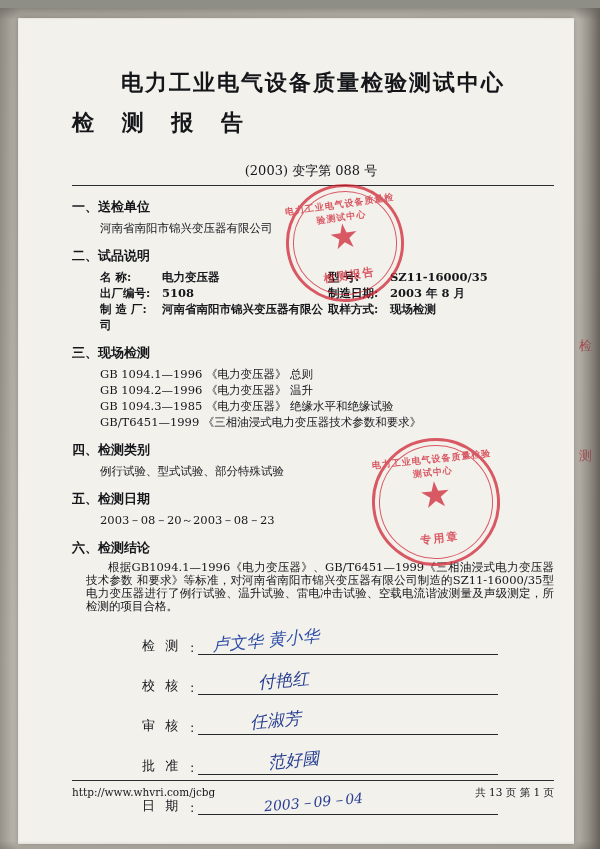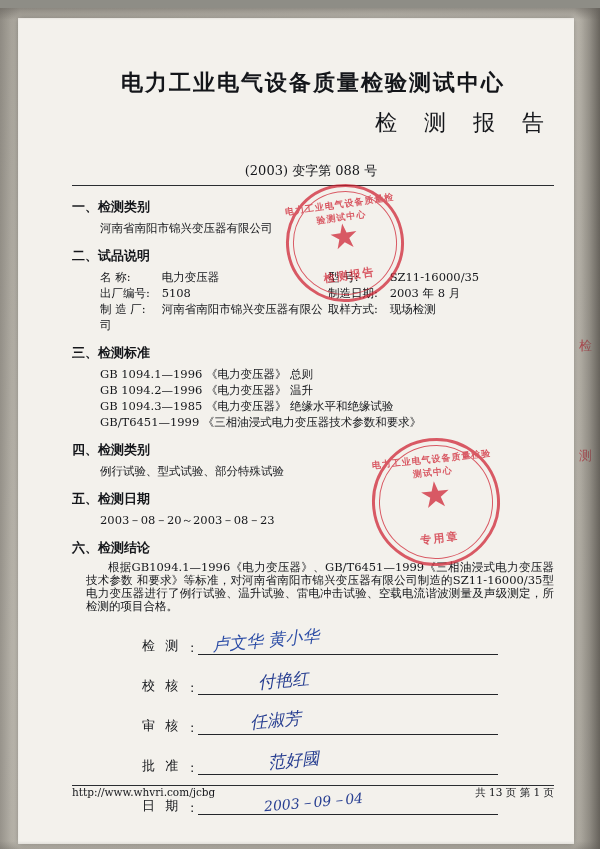--- a/index.html
+++ b/index.html
@@ -62,23 +62,23 @@
   }
   .title1 {
     text-align: center;
     font-family: "DejaVu Serif", serif;
     font-weight: bold;
     font-size: 22px;
     letter-spacing: 2px;
     margin-top: 8px;
   }
   .title2 {
-    text-align: right;
-    font-family: "DejaVu Serif", serif;
-    font-weight: normal;
+    text-align: left;
+    font-family: "DejaVu Serif", serif;
+    font-weight: bold;
     font-size: 22px;
     letter-spacing: 10px;
     margin-top: 10px;
   }
   .docno {
     text-align: center;
     font-size: 13px;
     margin-top: 24px;
     padding-right: 4px;
     font-family: "DejaVu Serif", serif;
@@ -99,20 +99,21 @@
     margin-bottom: 4px;
   }
   .sec-b {
     padding-left: 28px;
     line-height: 16px;
     font-size: 11.5px;
   }
   .kvrow {
     display: flex;
     line-height: 16px;
+    font-weight: bold;
   }
   .kv-l { width: 228px; }
   .kv-r { flex: 1; }
   .k-wide { display:inline-block; width: 58px; }
   .std-line { line-height: 16px; white-space: nowrap; }
   .concl {
     padding-left: 14px;
     line-height: 13px;
     font-size: 11.5px;
     text-align: justify;
@@ -153,20 +154,21 @@
     font-size: 17px;
     transform: rotate(-5deg);
     white-space: nowrap;
     opacity: .92;
   }
   .hand.b { color:#17308a; }
   .footer {
     position: absolute;
     left: 0; right: 0; bottom: 0;
     border-top: 1px solid #2a2d31;
+    padding-top: 5px;
     display: flex;
     justify-content: space-between;
     font-size: 10.5px;
     font-family: "DejaVu Serif", serif;
   }
   
   .seal {
     position: absolute;
     border: 3px solid #cf2030;
     border-radius: 50%;
@@ -227,21 +229,21 @@
 
     <div class="frame">
 
       <div class="title1">电力工业电气设备质量检验测试中心</div>
       <div class="title2">检 测 报 告</div>
 
       <div class="docno">(2003) 变字第 088 号</div>
       <hr class="rule">
 
       <div class="sec">
-        <div class="sec-h">一、检测类别</div>
+        <div class="sec-h">一、送检单位</div>
         <div class="sec-b">河南省南阳市锦兴变压器有限公司</div>
       </div>
 
       <div class="sec">
         <div class="sec-h">二、试品说明</div>
         <div class="sec-b">
           <div class="kvrow">
             <div class="kv-l">
               <span class="k-wide">名    称:</span>
               <span>电力变压器</span>
@@ -268,21 +270,21 @@
             </div>
             <div class="kv-r">
               <span class="k-wide">取样方式:</span>
               <span>现场检测</span>
             </div>
           </div>
         </div>
       </div>
 
       <div class="sec">
-        <div class="sec-h">三、检测标准</div>
+        <div class="sec-h">三、现场检测</div>
         <div class="sec-b">
           <div class="std-line">GB 1094.1—1996  《电力变压器》 总则</div>
           <div class="std-line">GB 1094.2—1996  《电力变压器》 温升</div>
           <div class="std-line">GB 1094.3—1985  《电力变压器》 绝缘水平和绝缘试验</div>
           <div class="std-line">GB/T6451—1999  《三相油浸式电力变压器技术参数和要求》</div>
         </div>
       </div>
 
       <div class="sec">
         <div class="sec-h">四、检测类别</div>

